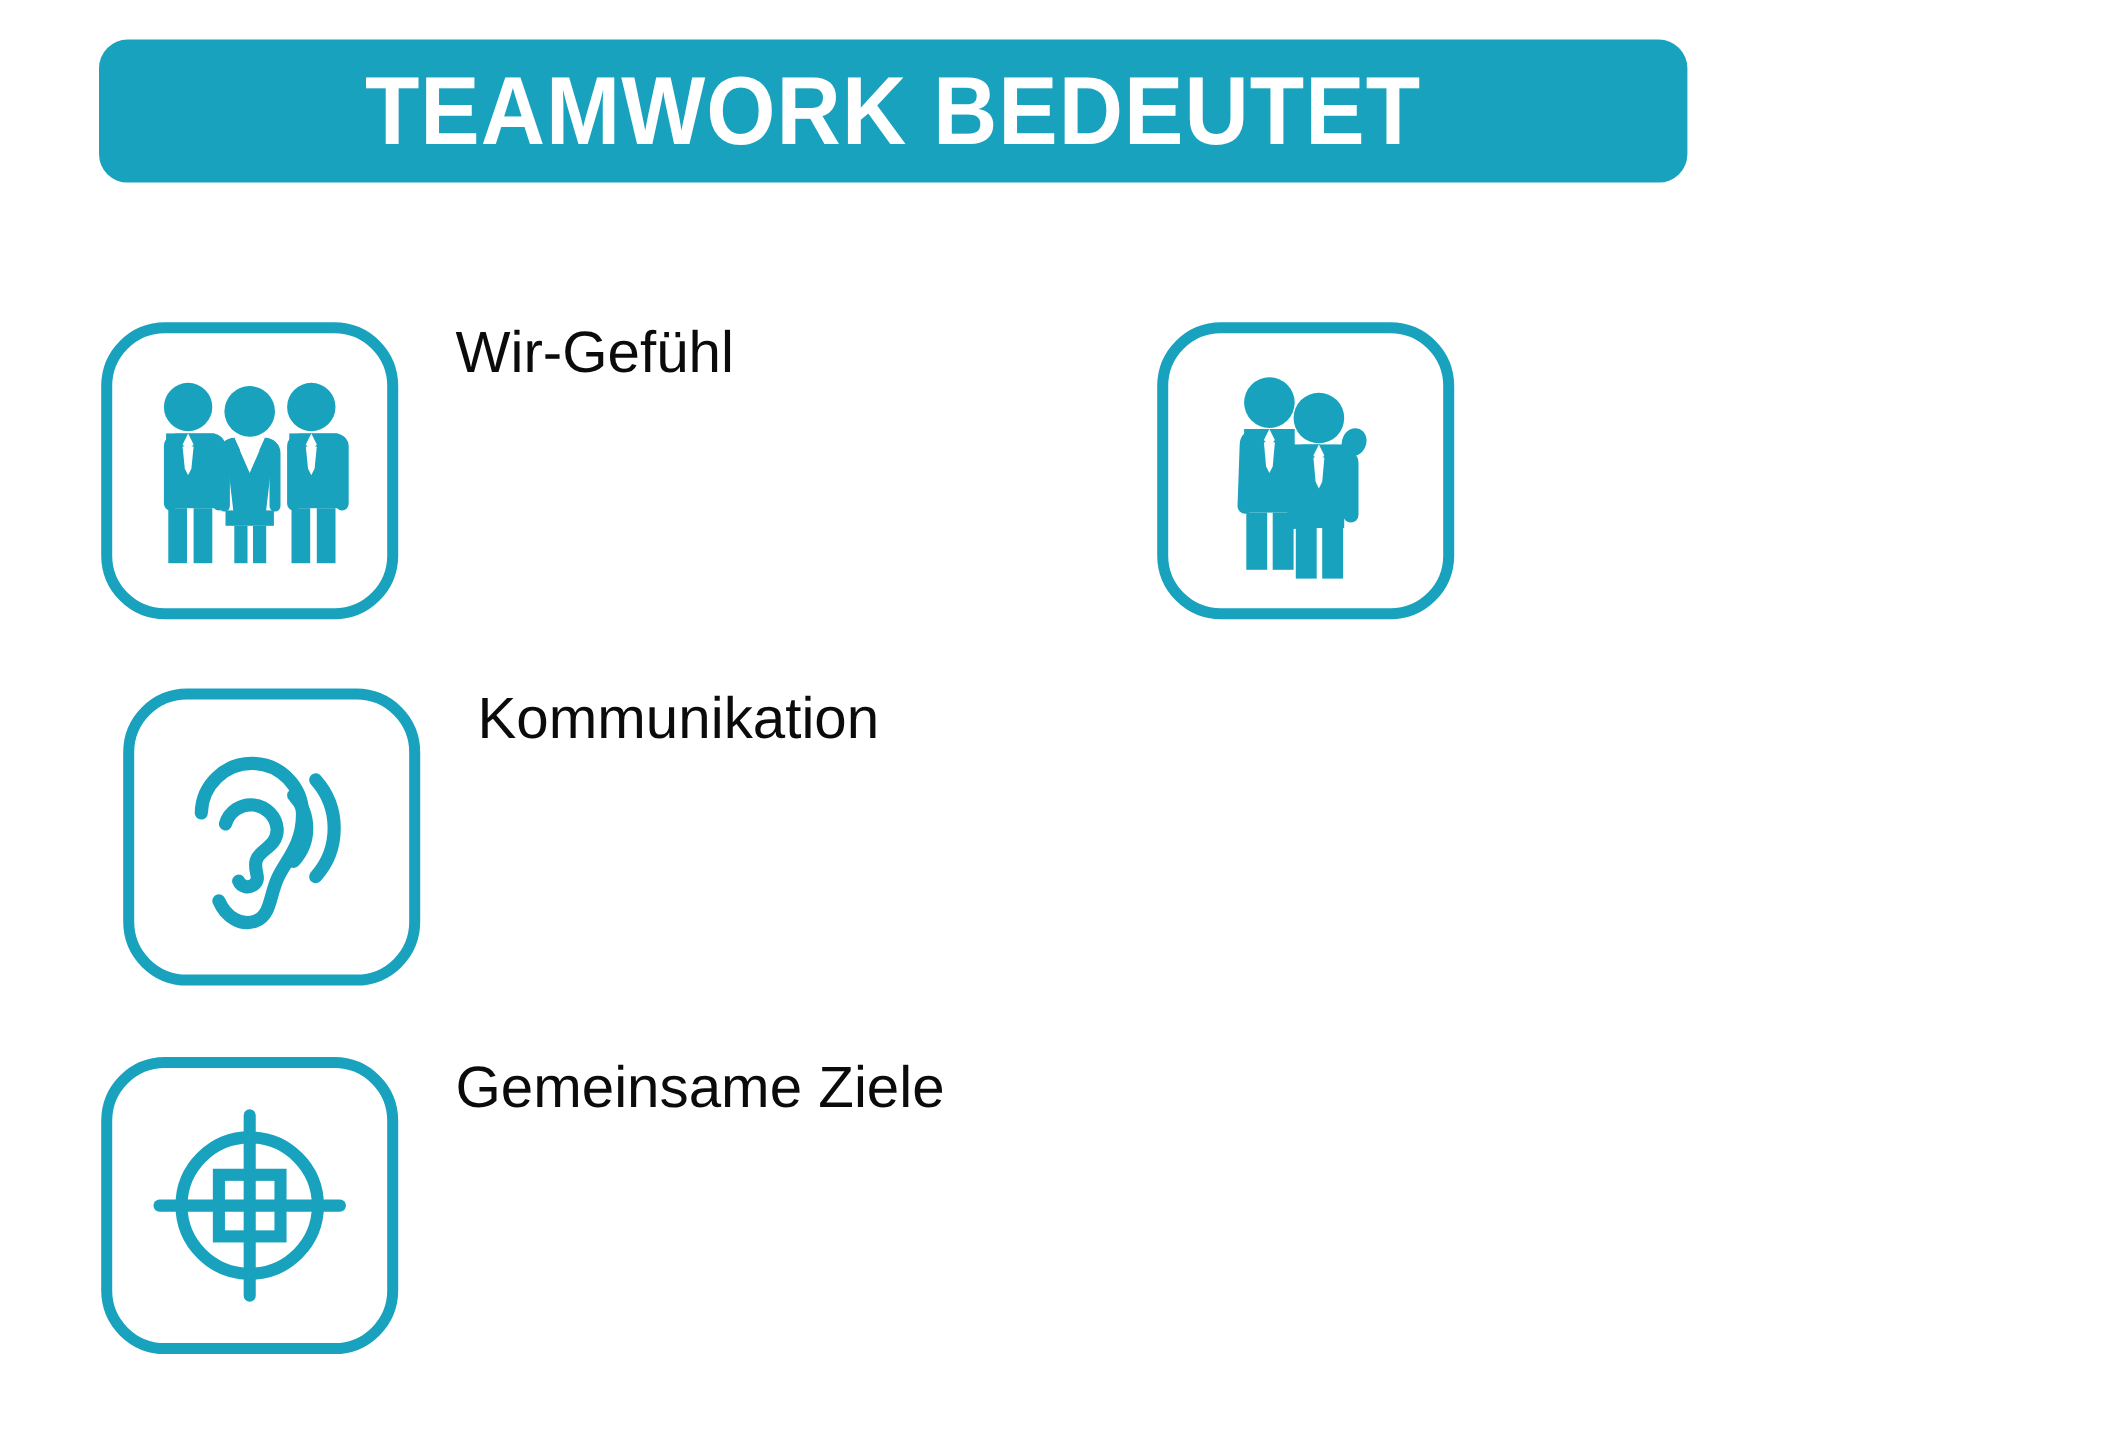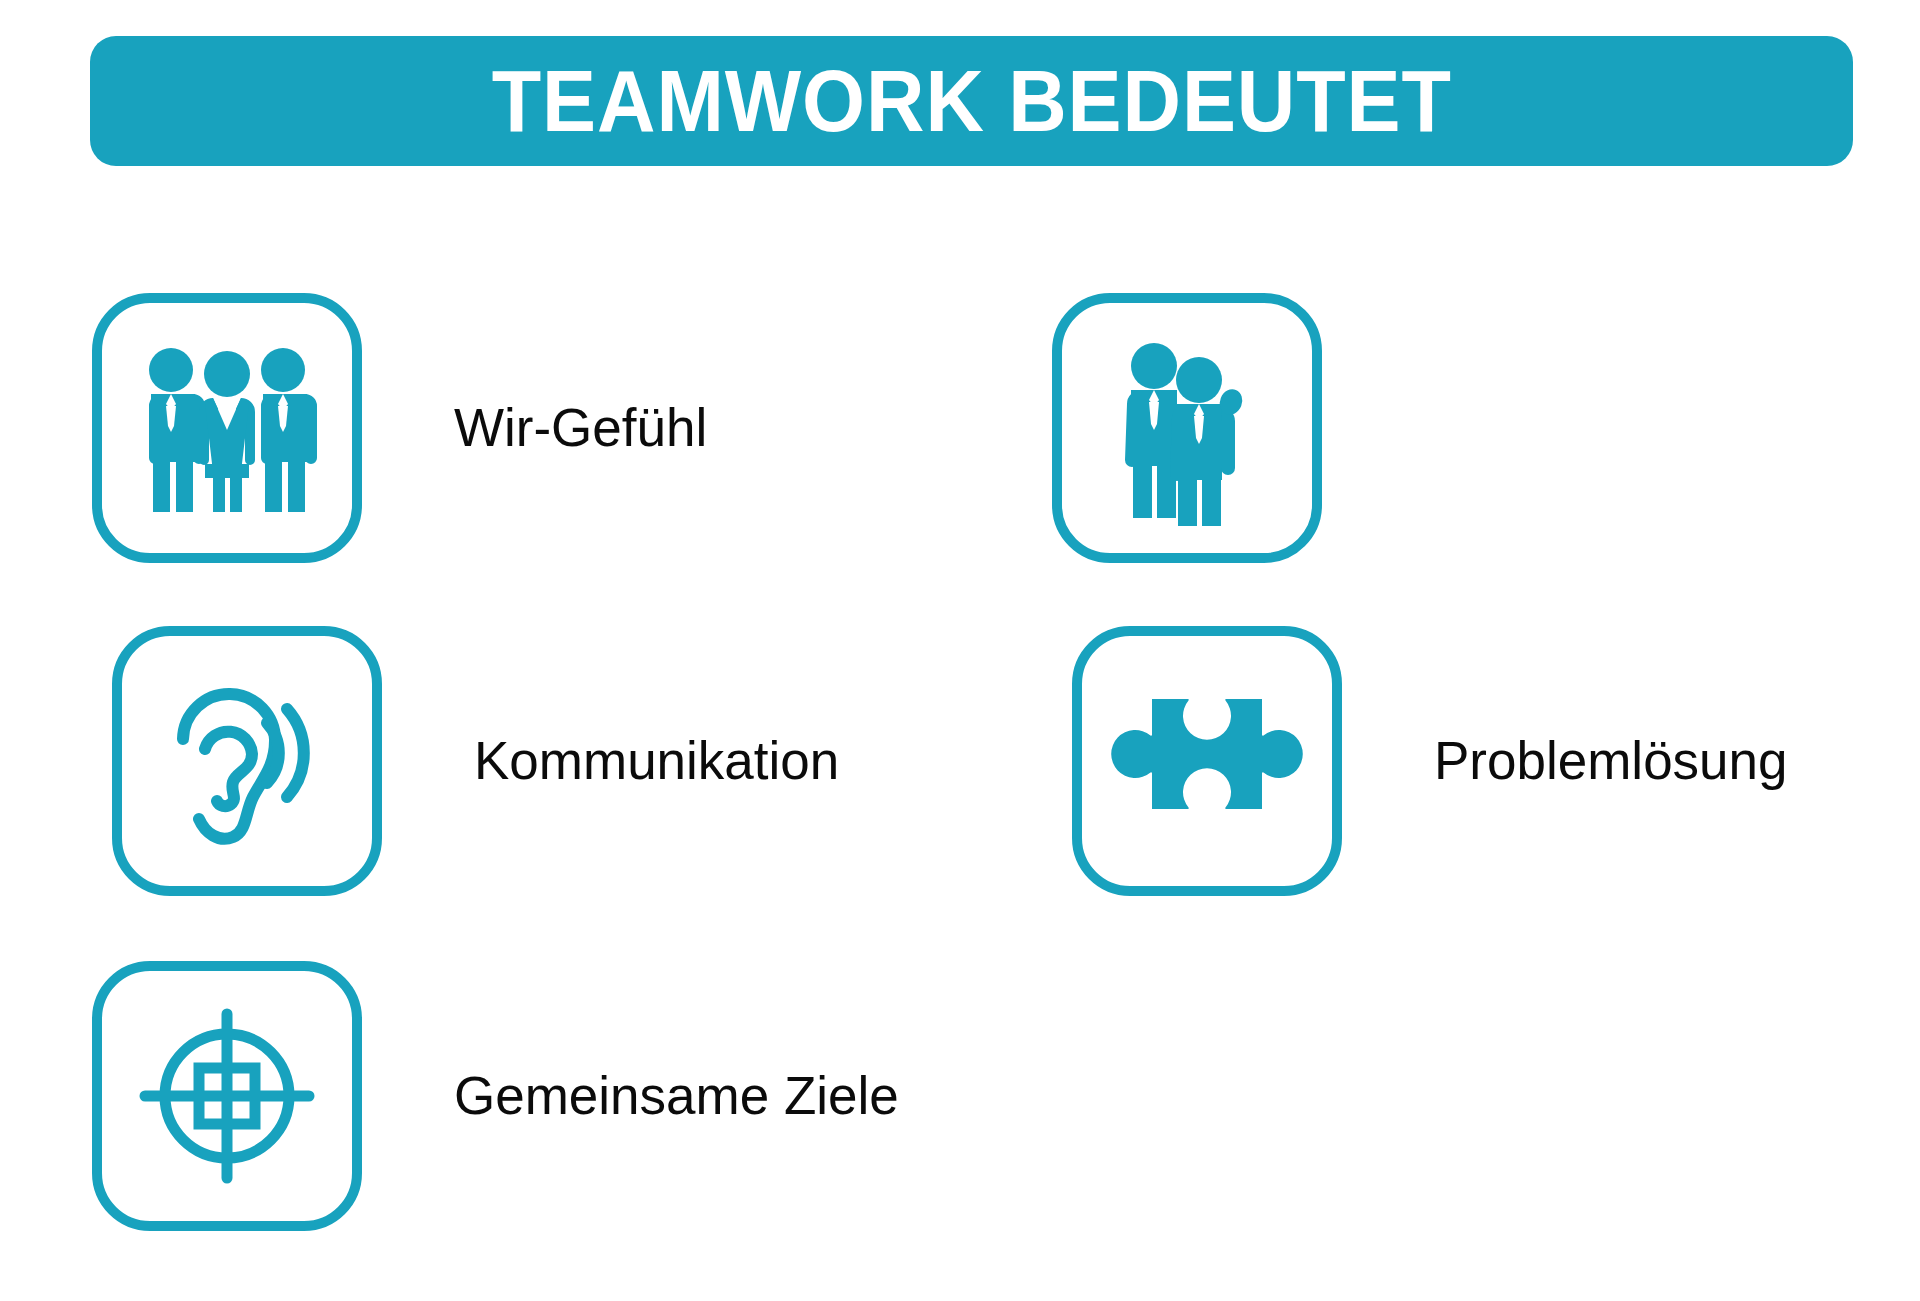--- a/index.html
+++ b/index.html
@@ -14,21 +14,21 @@
     overflow: hidden;
     font-family: "Liberation Sans", sans-serif;
     -webkit-font-smoothing: antialiased;
   }
 
   
   #title-banner {
     position: absolute;
     left: 90px;
     top: 36px;
-    width: 1763px;
+    width: 1444px;
     height: 130px;
     background: #18A2BE;
     border-radius: 26px;
     display: flex;
     align-items: center;
     justify-content: center;
   }
   #title-text {
     color: #ffffff;
     font-family: "Liberation Sans Narrow", "Liberation Sans", sans-serif;
@@ -45,22 +45,21 @@
   #items-grid {
     position: absolute;
     left: 0;
     top: 0;
     width: 1920px;
     height: 1301px;
   }
   .item {
     position: absolute;
     display: flex;
-    align-items: center;
-    gap: 40px;
+    align-items: flex-start;
   }
   .item-col-left  { left: 92px; }
   .item-col-right { left: 1052px; }
   .item-row-1 { top: 293px; }
   .item-row-2 { top: 626px; margin-left: 20px; }
   .item-row-3 { top: 961px; }
 
   .icon-box {
     width: 250px;
     height: 250px;
@@ -173,48 +172,20 @@
           <path d="M58 88 a24 24 0 0 1 47 5 c0 16 -16 18 -19 28 c-3 10 5 16 -2 22 c-5 4 -12 2 -14 -3"></path>
 
           <path d="M140 48 a66 66 0 0 1 0 88"></path>
           <path d="M120 62 a44 44 0 0 1 0 60"></path>
         </g>
       </svg>
     </div>
     <div class="item-label">Kommunikation</div>
   </div>
 
-  <div class="item item-col-right item-row-2">
-    <div class="icon-box">
-      <svg viewBox="0 0 200 200">
-        <path fill="#18A2BE" d="M45 38
-                 h36
-                 a1 1 0 0 1 0.5 1.5
-                 a24 24 0 1 0 37 0
-                 a1 1 0 0 1 0.5 -1.5
-                 h36
-                 v36
-                 a1 1 0 0 0 1.5 0.5
-                 a24 24 0 1 1 0 37
-                 a1 1 0 0 0 -1.5 0.5
-                 v36
-                 h-36
-                 a1 1 0 0 1 -0.5 -1.5
-                 a24 24 0 1 0 -37 0
-                 a1 1 0 0 1 -0.5 1.5
-                 h-36
-                 v-36
-                 a1 1 0 0 0 -1.5 -0.5
-                 a24 24 0 1 1 0 -37
-                 a1 1 0 0 0 1.5 -0.5
-                 z"></path>
-      </svg>
-    </div>
-    <div class="item-label">Problemlösung</div>
-  </div>
 
   <div class="item item-col-left item-row-3">
     <div class="icon-box">
       <svg viewBox="0 0 200 200">
         <g fill="none" stroke="#18A2BE" stroke-width="11" stroke-linecap="round">
           <circle cx="100" cy="100" r="62"></circle>
           <rect x="72" y="72" width="56" height="56" stroke-linecap="butt"></rect>
           <line x1="100" y1="18" x2="100" y2="182"></line>
           <line x1="18" y1="100" x2="182" y2="100"></line>
         </g>

